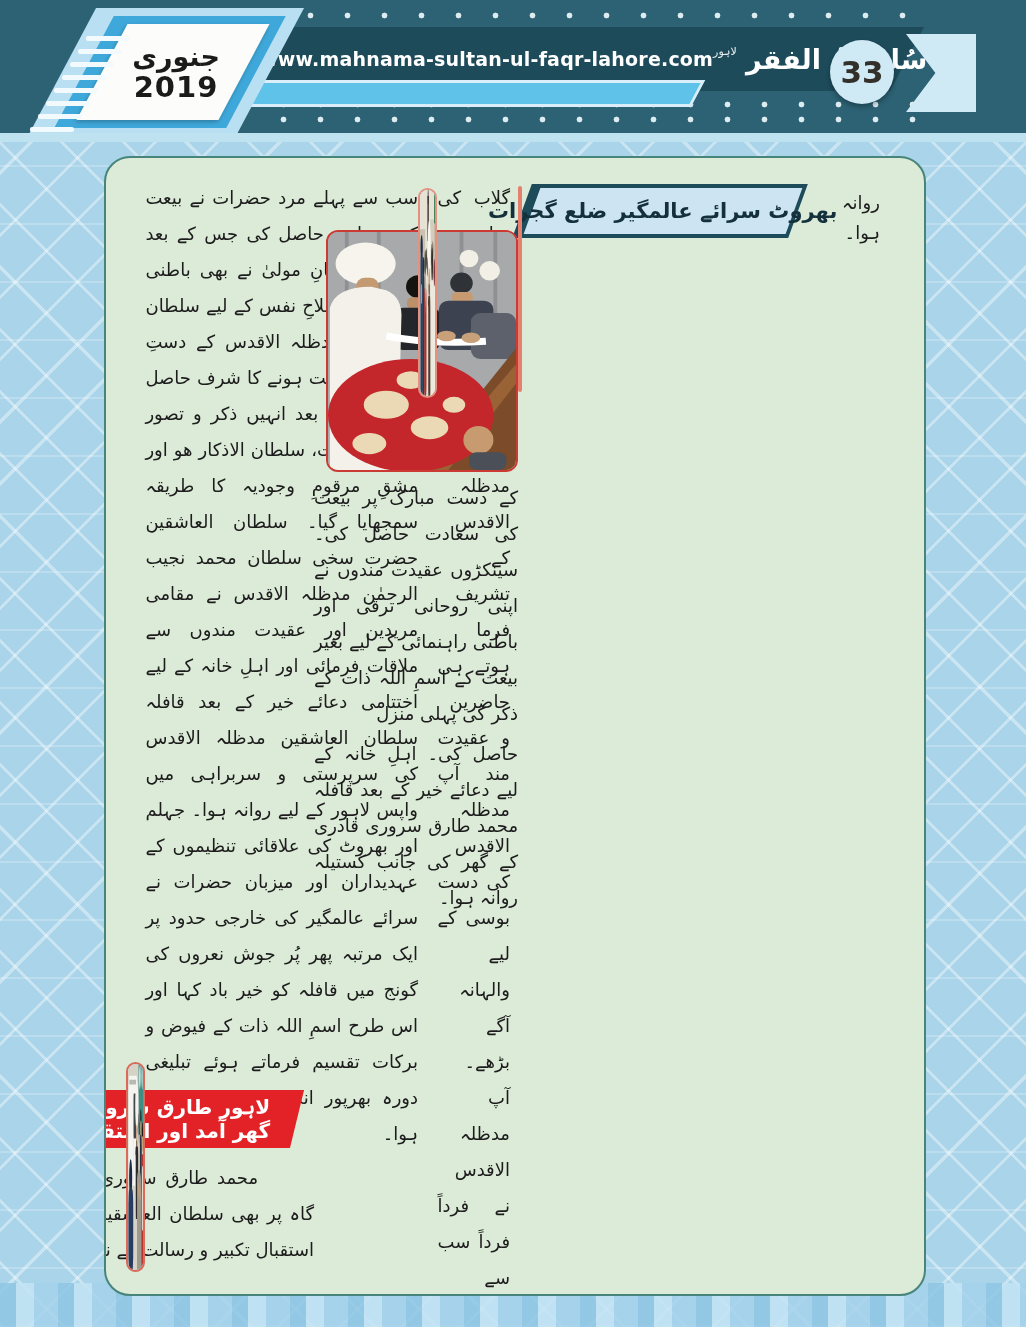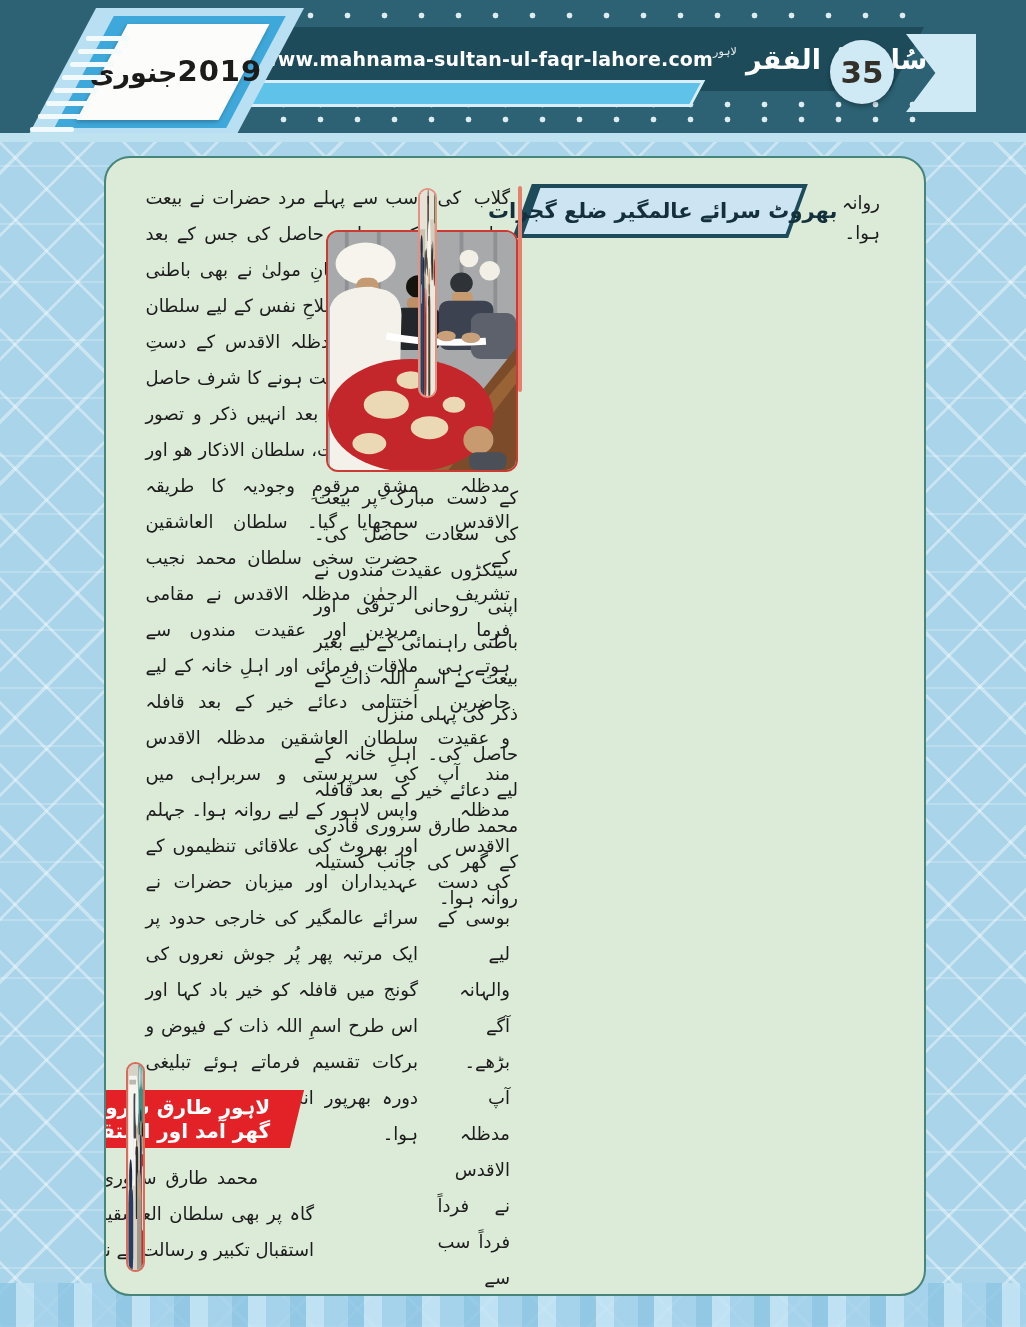--- a/index.html
+++ b/index.html
@@ -38,21 +38,21 @@
   .logo { color:#ffffff; white-space:nowrap; direction:rtl; text-align:right; line-height:1; }
   .logo .logo-small  { font-size:10px; vertical-align:middle; opacity:.9; }
   .logo .logo-main   { font-size:27px; font-weight:bold; margin:0 4px; }
   .logo .logo-suffix { font-size:11px; vertical-align:top; opacity:.9; }
 
   .light-bar { position:absolute; left:228px; top:80px; width:470px; height:27px; background:#5fc3e9; border:3px solid #d9eef8; transform:skewX(-28deg); }
 
   .date-outer { position:absolute; left:62px;  top:8px;  width:208px; height:128px; background:#b9e0f2; transform:skewX(-28deg); }
   .date-mid   { position:absolute; left:84px;  top:16px; width:172px; height:112px; background:#3fa8da; transform:skewX(-28deg); }
   .date-card  { position:absolute; left:102px; top:24px; width:142px; height:96px;  background:#fcfcfa; transform:skewX(-28deg); box-shadow:0 2px 4px rgba(0,0,0,.25); }
-  .date-text  { position:absolute; left:108px; top:24px; width:136px; height:96px; display:flex; flex-direction:row; align-items:center; justify-content:center; }
+  .date-text  { position:absolute; left:108px; top:24px; width:136px; height:96px; display:flex; flex-direction:column; align-items:center; justify-content:center; }
   .date-month { font-size:27px; color:#1b1b1b; font-weight:bold; direction:rtl; }
   .date-year  { font-size:29px; color:#1b1b1b; font-weight:bold; letter-spacing:1px; margin-top:-2px; }
   .speed-lines { position:absolute; left:20px; top:36px; width:130px; height:90px; }
   .speed-lines i { position:absolute; height:5px; background:#f3fafd; border-radius:2px; }
   .speed-lines i:nth-child(1){ left:66px; top:0;    width:44px; }
   .speed-lines i:nth-child(2){ left:58px; top:13px; width:44px; }
   .speed-lines i:nth-child(3){ left:50px; top:26px; width:44px; }
   .speed-lines i:nth-child(4){ left:42px; top:39px; width:44px; }
   .speed-lines i:nth-child(5){ left:34px; top:52px; width:44px; }
   .speed-lines i:nth-child(6){ left:26px; top:65px; width:44px; }
@@ -134,21 +134,21 @@
       <i></i>
       <i></i>
       <i></i>
       <i></i>
       <i></i>
       <i></i>
       <i></i>
       <i></i>
     </div>
 
-  <div class="page-circle">35</div>
+  <div class="page-circle">33</div>
   <div class="chevron-flag"></div>
 
   <div class="strip-bottom"></div>
 </div>
 
 <div class="bg-pattern"></div>
 <div class="bg-streaks"></div>
 
 <div class="card">
 

